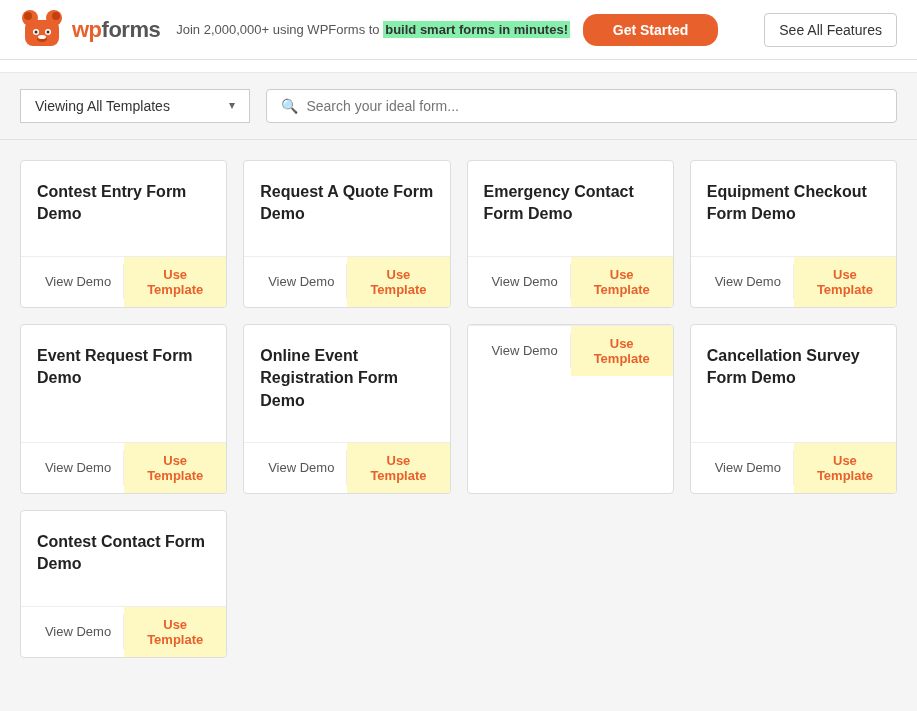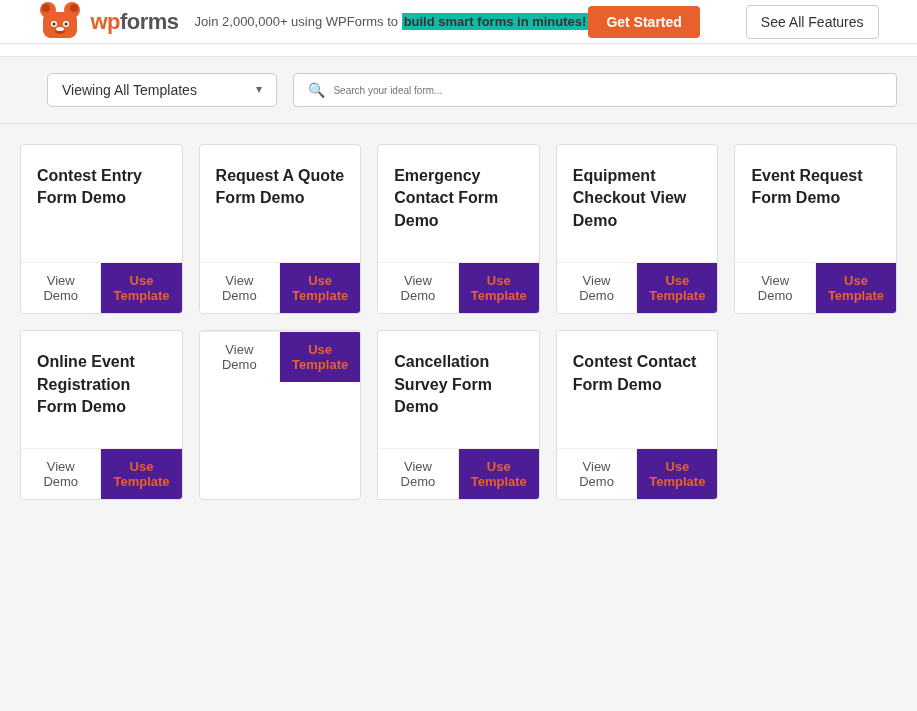--- a/index.html
+++ b/index.html
@@ -5,22 +5,22 @@
     * { box-sizing: border-box; margin: 0; padding: 0; }
     body { font-family: -apple-system, BlinkMacSystemFont, 'Segoe UI', Arial, sans-serif; background: #f5f5f5; color: #333; width: 917px; min-height: 711px; }
 
     
     .header {
       background: #fff;
       border-bottom: 1px solid #e0e0e0;
       padding: 0 20px;
       display: flex;
       align-items: center;
-      justify-content: center;
-      height: 44px;
+      justify-content: space-between;
+      height: 60px;
     }
     .header-left {
       display: flex;
       align-items: center;
       gap: 16px;
     }
     .logo {
       display: flex;
       align-items: center;
       gap: 8px;
@@ -34,36 +34,36 @@
       font-weight: 700;
       color: #e8612c;
       letter-spacing: -0.5px;
     }
     .logo-text span { color: #555; }
     .header-tagline {
       font-size: 13px;
       color: #555;
     }
     .header-tagline .highlight {
-      background: #14b8a6;
+      background: #86efac;
       color: #333;
       font-weight: 600;
       padding: 1px 2px;
     }
     .header-buttons {
       display: flex;
       align-items: center;
       gap: 10px;
     }
     .btn-get-started {
       background: #e8612c;
       color: #fff;
       border: none;
-      border-radius: 4px;
-      padding: 8px 18px;
+      border-radius: 14px;
+      padding: 8px 30px;
       font-size: 14px;
       font-weight: 600;
       cursor: pointer;
     }
     .btn-see-all {
       background: #fff;
       color: #333;
       border: 1px solid #ccc;
       border-radius: 4px;
       padding: 8px 14px;
@@ -79,28 +79,27 @@
       display: flex;
       align-items: center;
       gap: 16px;
       border-bottom: 1px solid #e0e0e0;
     }
     .dropdown-select {
       display: flex;
       align-items: flex-start;
       background: #fff;
       border: 1px solid #ccc;
-      border-radius: 5px;
+      border-radius: 0;
       padding: 8px 14px;
       font-size: 14px;
       color: #333;
       cursor: pointer;
       min-width: 230px;
       justify-content: space-between;
-      margin-left: 27px;
     }
     .dropdown-arrow {
       font-size: 12px;
       color: #666;
       margin-left: 10px;
     }
     .search-box {
       display: flex;
       align-items: center;
       background: #fff;
@@ -110,31 +109,31 @@
       flex: 1;
       gap: 8px;
     }
     .search-icon {
       color: #aaa;
       font-size: 14px;
     }
     .search-input {
       border: none;
       outline: none;
-      font-size: 10px;
+      font-size: 14px;
       color: #3b82f6;
       flex: 1;
       background: transparent;
     }
 
     
     .grid-section {
       padding: 20px;
       display: grid;
-      grid-template-columns: repeat(5, 1fr);
+      grid-template-columns: repeat(4, 1fr);
       gap: 16px;
     }
 
     .card {
       background: #fff;
       border: 1px solid #ddd;
       border-radius: 4px;
       display: flex;
       flex-direction: column;
       overflow: hidden;
@@ -156,26 +155,26 @@
     }
     .card-btn-view {
       flex: 1;
       padding: 10px 12px;
       background: #fff;
       border: none;
       border-right: 1px solid #eee;
       font-size: 13px;
       color: #555;
       cursor: pointer;
-      text-align: center;
+      text-align: right;
     }
     .card-btn-use {
       flex: 1;
       padding: 10px 12px;
-      background: #4c1d95;
+      background: #fef9c3;
       border: none;
       font-size: 13px;
       color: #e8612c;
       font-weight: 600;
       cursor: pointer;
       text-align: center;
     }
 
     
     .tagline-bar {
@@ -260,21 +259,21 @@
     <div class="card-body">
       <div class="card-title">Emergency Contact Form Demo</div>
     </div>
     <div class="card-footer">
       <button class="card-btn-view">View Demo</button>
       <button class="card-btn-use">Use Template</button>
     </div>
   </div>
     <div class="card">
     <div class="card-body">
-      <div class="card-title">Equipment Checkout View Demo</div>
+      <div class="card-title">Equipment Checkout Form Demo</div>
     </div>
     <div class="card-footer">
       <button class="card-btn-view">View Demo</button>
       <button class="card-btn-use">Use Template</button>
     </div>
   </div>
     <div class="card">
     <div class="card-body">
       <div class="card-title">Event Request Form Demo</div>
     </div>

